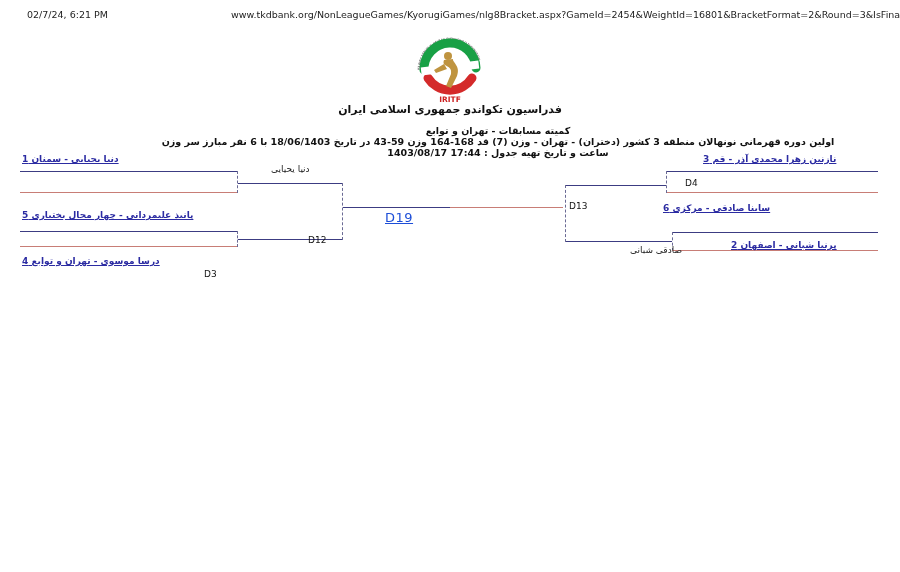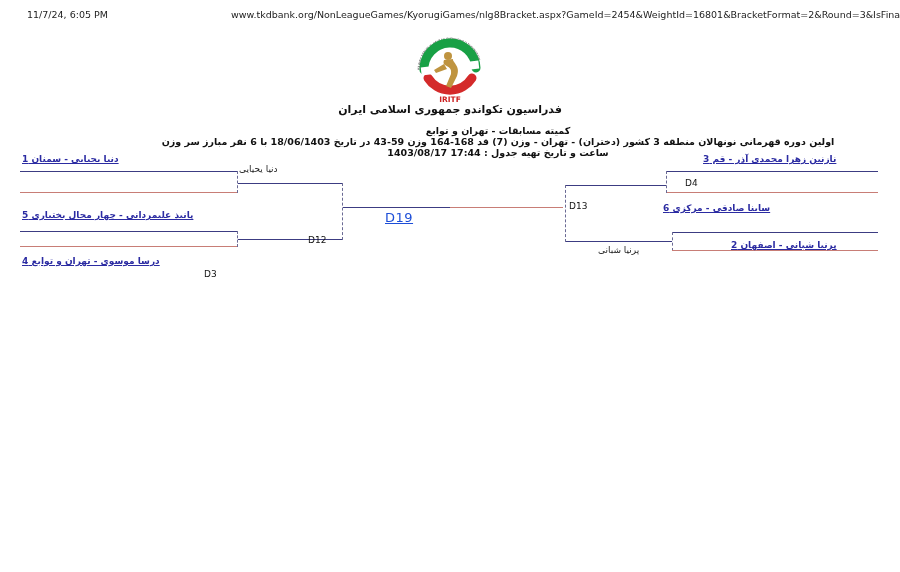--- a/index.html
+++ b/index.html
@@ -17,30 +17,30 @@
   .blue{background:#3c3c82;}
   .redl{background:#c87d76;}
   .vdash{position:absolute;width:0;border-left:1px dashed #6a6a94;}
 
   .dlabel{position:absolute;font-size:9px;color:#111;white-space:nowrap;}
   .dright{margin-top:34px;}
   .dfinal{font-size:13px;color:#1d4ed8;letter-spacing:0.5px;text-decoration:underline;}
 
   .name{position:absolute;font-size:9px;font-weight:bold;color:#2b2ba2;
         text-decoration:underline;white-space:nowrap;direction:rtl;cursor:pointer;}
-  .advancer{position:absolute;font-size:9px;color:#222;white-space:nowrap;direction:rtl;}
+  .advancer{position:absolute;font-size:9px;color:#222;white-space:nowrap;direction:rtl;margin-left:32px;}
 
   .logo{position:absolute;left:408px;top:34px;width:84px;height:72px;}
 </style>
 </head>
 <body>
 
 <div id="page">
 
-  <div class="phead" style="left:27px;top:9px;">11/7/24, 6:05 PM</div>
+  <div class="phead" style="left:27px;top:9px;">02/7/24, 6:21 PM</div>
   <div class="phead" style="left:231px;top:9px;">www.tkdbank.org/NonLeagueGames/KyorugiGames/nlg8Bracket.aspx?GameId=2454&amp;WeightId=16801&amp;BracketFormat=2&amp;Round=3&amp;IsFinal=0</div>
 
   <svg class="logo" viewBox="0 0 84 72">
     <defs>
       <path id="ringpath" d="M 12 36 A 30 30 0 1 1 72 36"></path>
     </defs>
     <text font-size="3.1" fill="#222">
       <textPath href="#ringpath" id="ringtp">ISLAMIC REPUBLIC OF IRAN TAEKWONDO FEDERATION</textPath>
     </text>
     <path d="M 16 36 A 26 26 0 1 1 68 34" fill="none" stroke="#18a045" stroke-width="9" stroke-linecap="round"></path>
@@ -89,16 +89,16 @@
   <div class="dlabel" style="left:670px;top:178px;margin-left:15px;">D4</div>
   <div class="hline blue" style="left:667px;top:171px;width:211px;"></div>
   <a class="name" style="left:703px;top:154px;">نازنین زهرا محمدی آذر - قم 3</a>
   <div class="hline redl" style="left:667px;top:192px;width:211px;"></div>
   <a class="name" style="left:663px;top:203px;">ساینا صادقی - مرکزی 6</a>
 
   <div class="hline blue" style="left:672px;top:232px;width:206px;"></div>
   <div class="vdash" style="left:672px;top:232px;height:19px;"></div>
   <div class="hline redl" style="left:672px;top:250px;width:206px;"></div>
   <div class="hline blue" style="left:566px;top:241px;width:106px;"></div>
-  <div class="advancer" style="left:598px;top:245px;">پرنیا شبانی</div>
+  <div class="advancer" style="left:598px;top:245px;">صادقی شبانی</div>
   <a class="name" style="left:683px;top:240px;margin-left:48px;">پرنیا شبانی - اصفهان 2</a>
 
 </div>
 
 </body></html>

